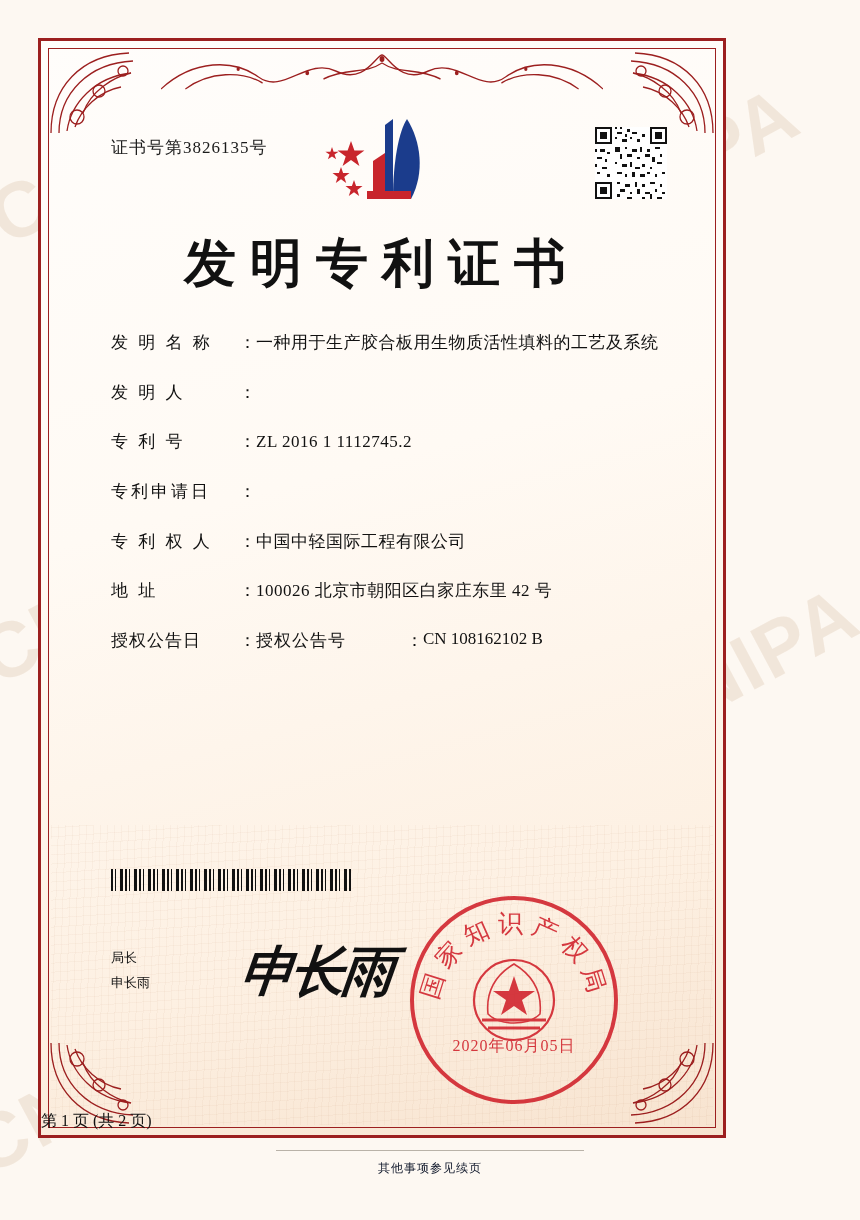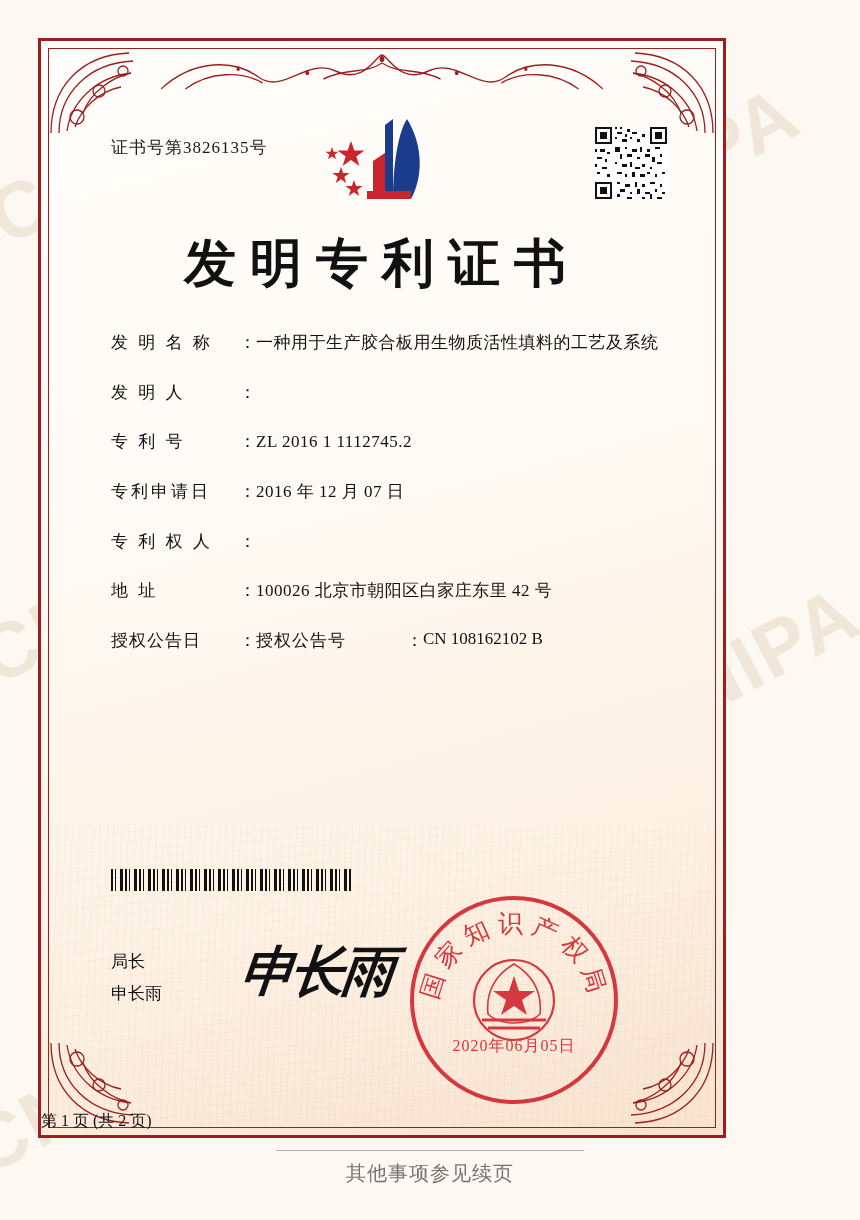--- a/index.html
+++ b/index.html
@@ -99,21 +99,21 @@
     font-size:16.5px;color:#111;line-height:1.85;text-align:justify;
     text-indent:2em;margin:0;letter-spacing:.4px;
   }
   .para-wrap{position:absolute;left:70px;right:58px;top:618px;}
 
   
   .barcode{position:absolute;left:70px;top:828px;height:22px;width:240px;
     background:repeating-linear-gradient(90deg,#111 0 2px,transparent 2px 4px,#111 4px 5px,transparent 5px 9px,#111 9px 12px,transparent 12px 14px);
   }
 
-  .sig-label{position:absolute;left:70px;top:905px;font-size:17px;color:#111;line-height:1.9;}
+  .sig-label{position:absolute;left:70px;top:905px;font-size:13px;color:#111;line-height:1.9;}
   .sig-script{
     position:absolute;left:200px;top:895px;font-size:54px;color:#111;
     font-family:"DejaVu Serif",serif;font-style:italic;font-weight:bold;
     letter-spacing:-4px;transform:skewX(-6deg);
   }
 
   
   .seal{
     position:absolute;right:105px;top:855px;width:200px;height:200px;
     border:4px solid #d0202a;border-radius:50%;
@@ -131,21 +131,21 @@
     font-size:16px;white-space:nowrap;letter-spacing:1px;color:#d0202a;
   }
 
   .pagenum{
     position:absolute;left:0;right:0;top:1070px;text-align:left;
     font-size:16px;color:#111;
   }
 
   .footnote{
     position:absolute;left:0;right:0;top:1160px;text-align:center;
-    font-size:20px;color:#737373;letter-spacing:1px;
+    font-size:12px;color:#0f172a;letter-spacing:1px;
   }
   .footline{
     position:absolute;left:276px;width:308px;top:1150px;height:1px;background:#b9b2a8;
   }
 </style>
 </head>
 <body>
 
 <div class="wm wm1">CNIPA</div>
 <div class="wm wm2">CNIPA</div>
@@ -354,26 +354,26 @@
 
       <div class="row">
         <span class="lab">专 利 号</span>
         <span class="colon">：</span>
         <span class="val">ZL 2016 1 1112745.2</span>
       </div>
 
       <div class="row">
         <span class="lab">专利申请日</span>
         <span class="colon">：</span>
-        <span class="val">2016 年 12 月 07 日</span>
       </div>
 
       <div class="row">
         <span class="lab">专 利 权 人</span>
         <span class="colon">：</span>
+        <span class="val">中国中轻国际工程有限公司</span>
       </div>
 
       <div class="row">
         <span class="lab">地        址</span>
         <span class="colon">：</span>
         <span class="val">100026 北京市朝阳区白家庄东里 42 号</span>
       </div>
 
       <div class="row-pub">
         <span class="pub-l">授权公告日</span>

